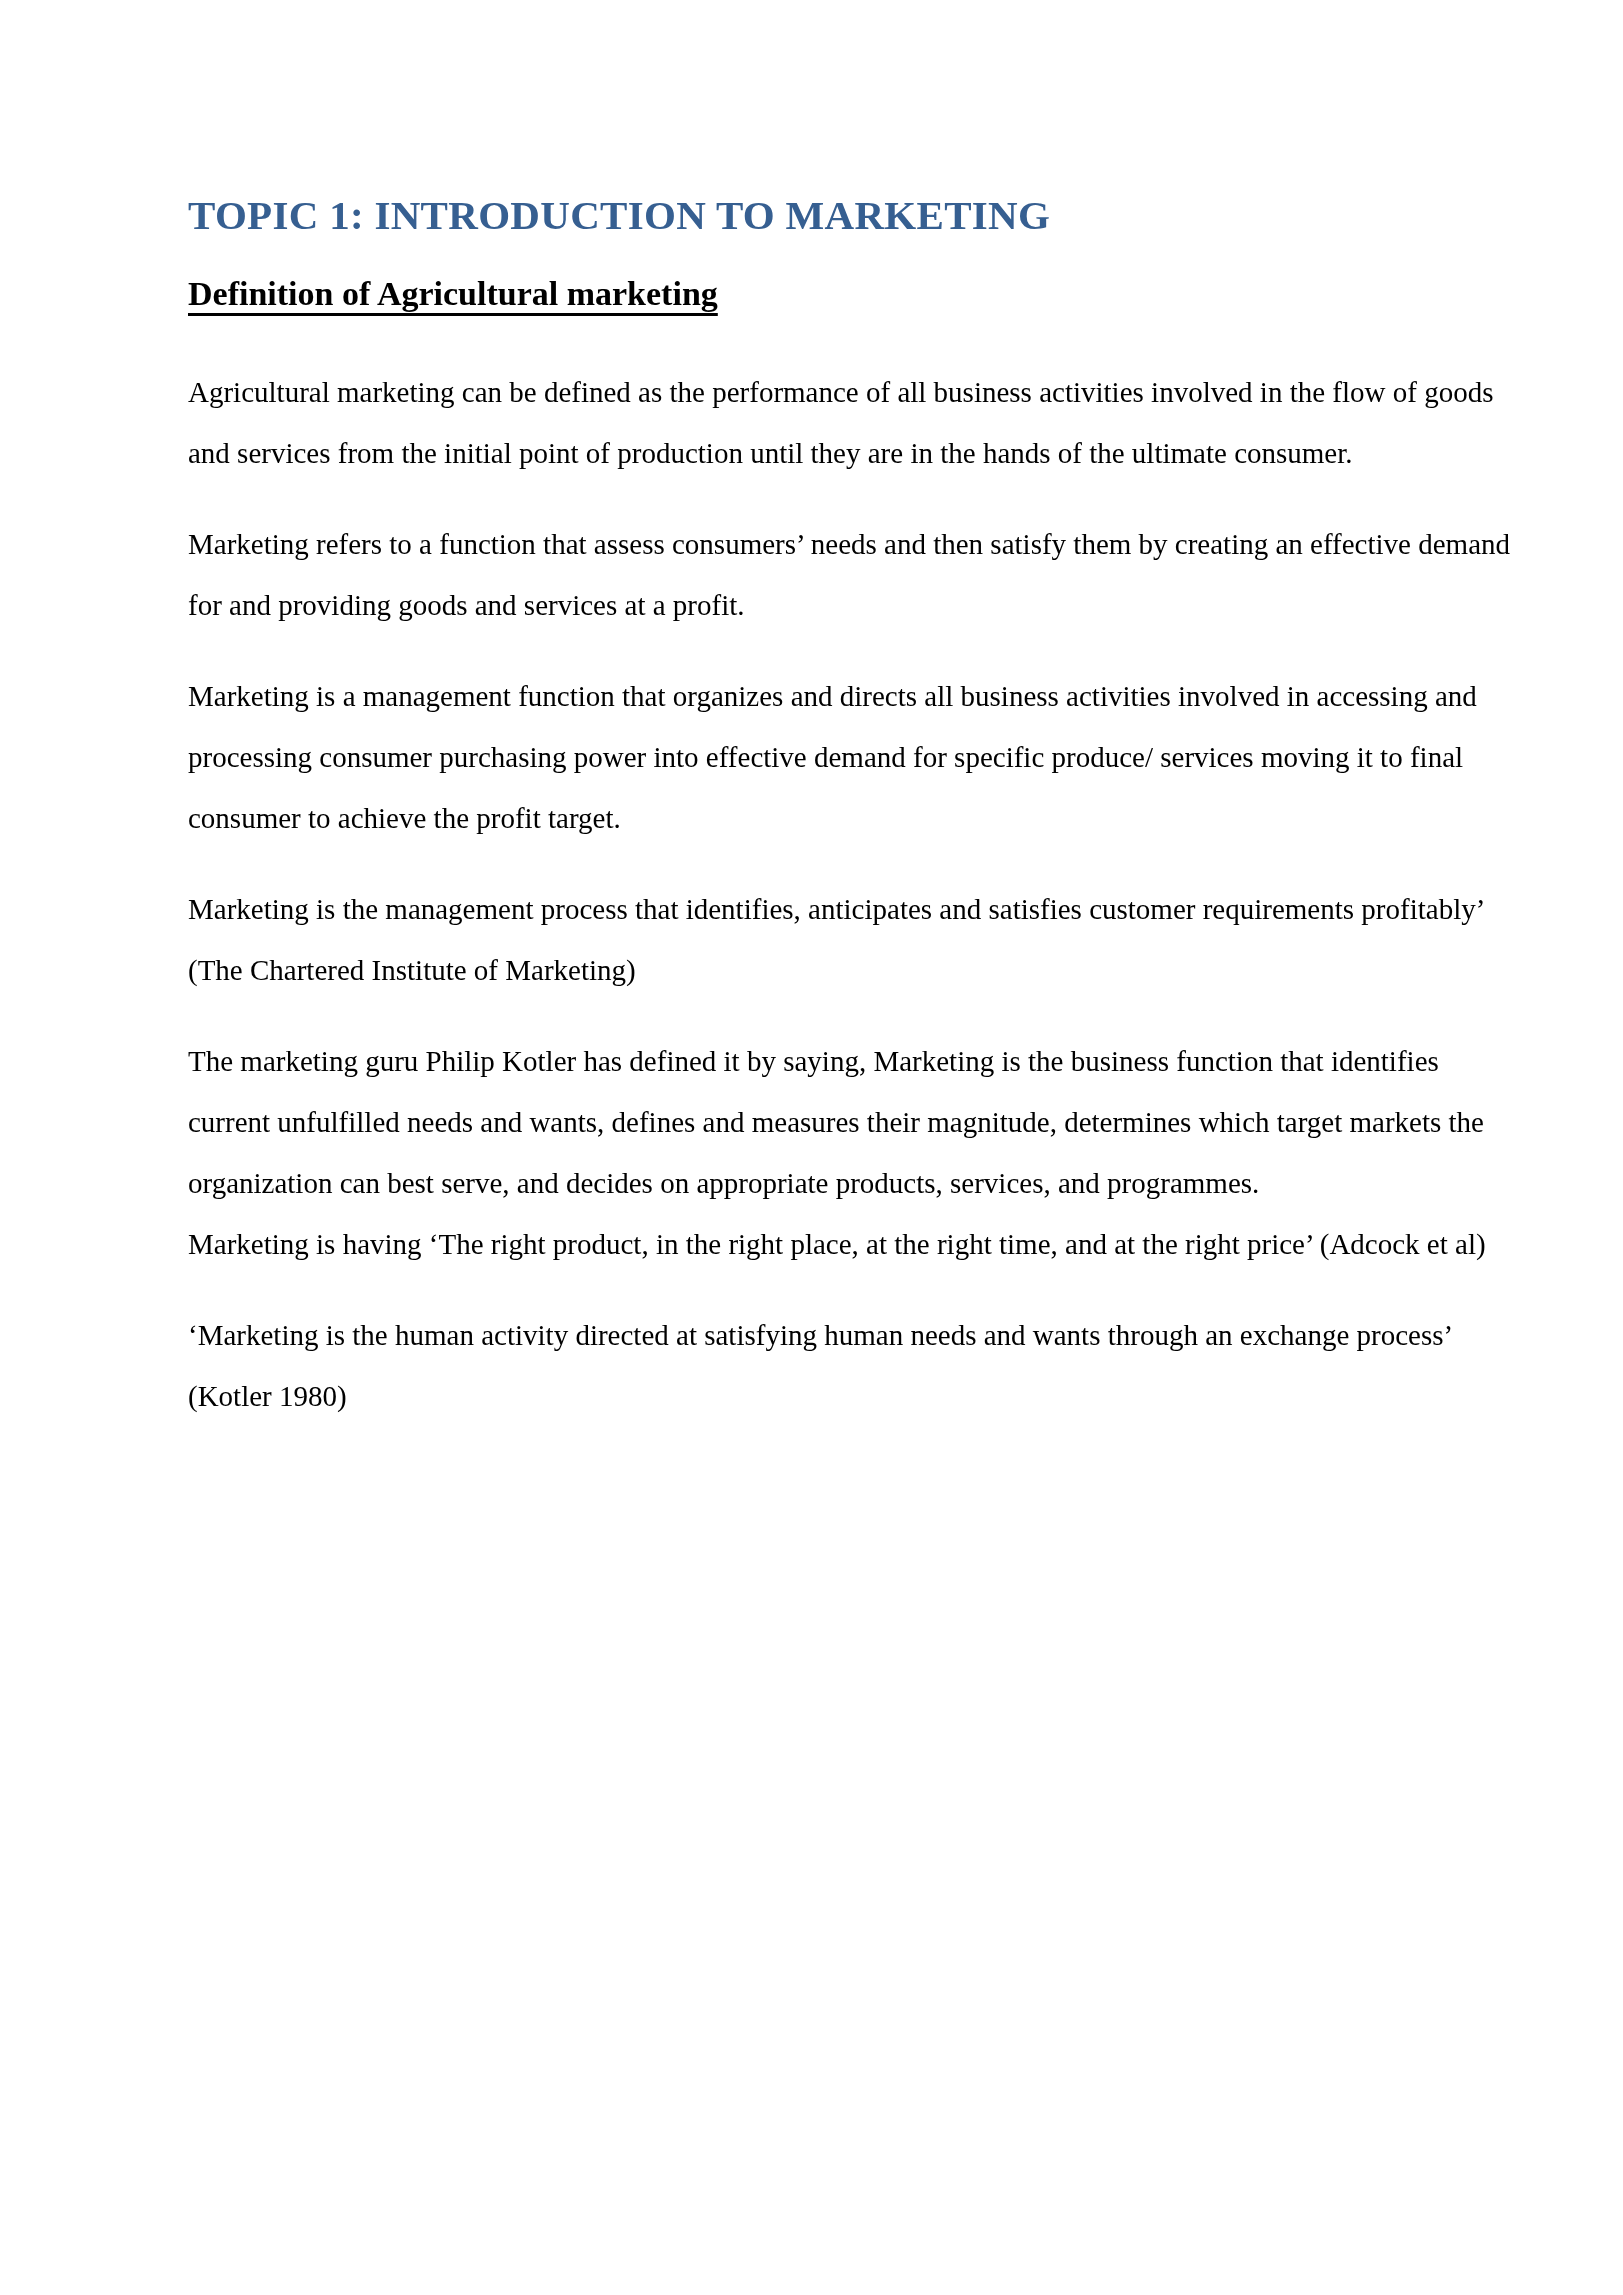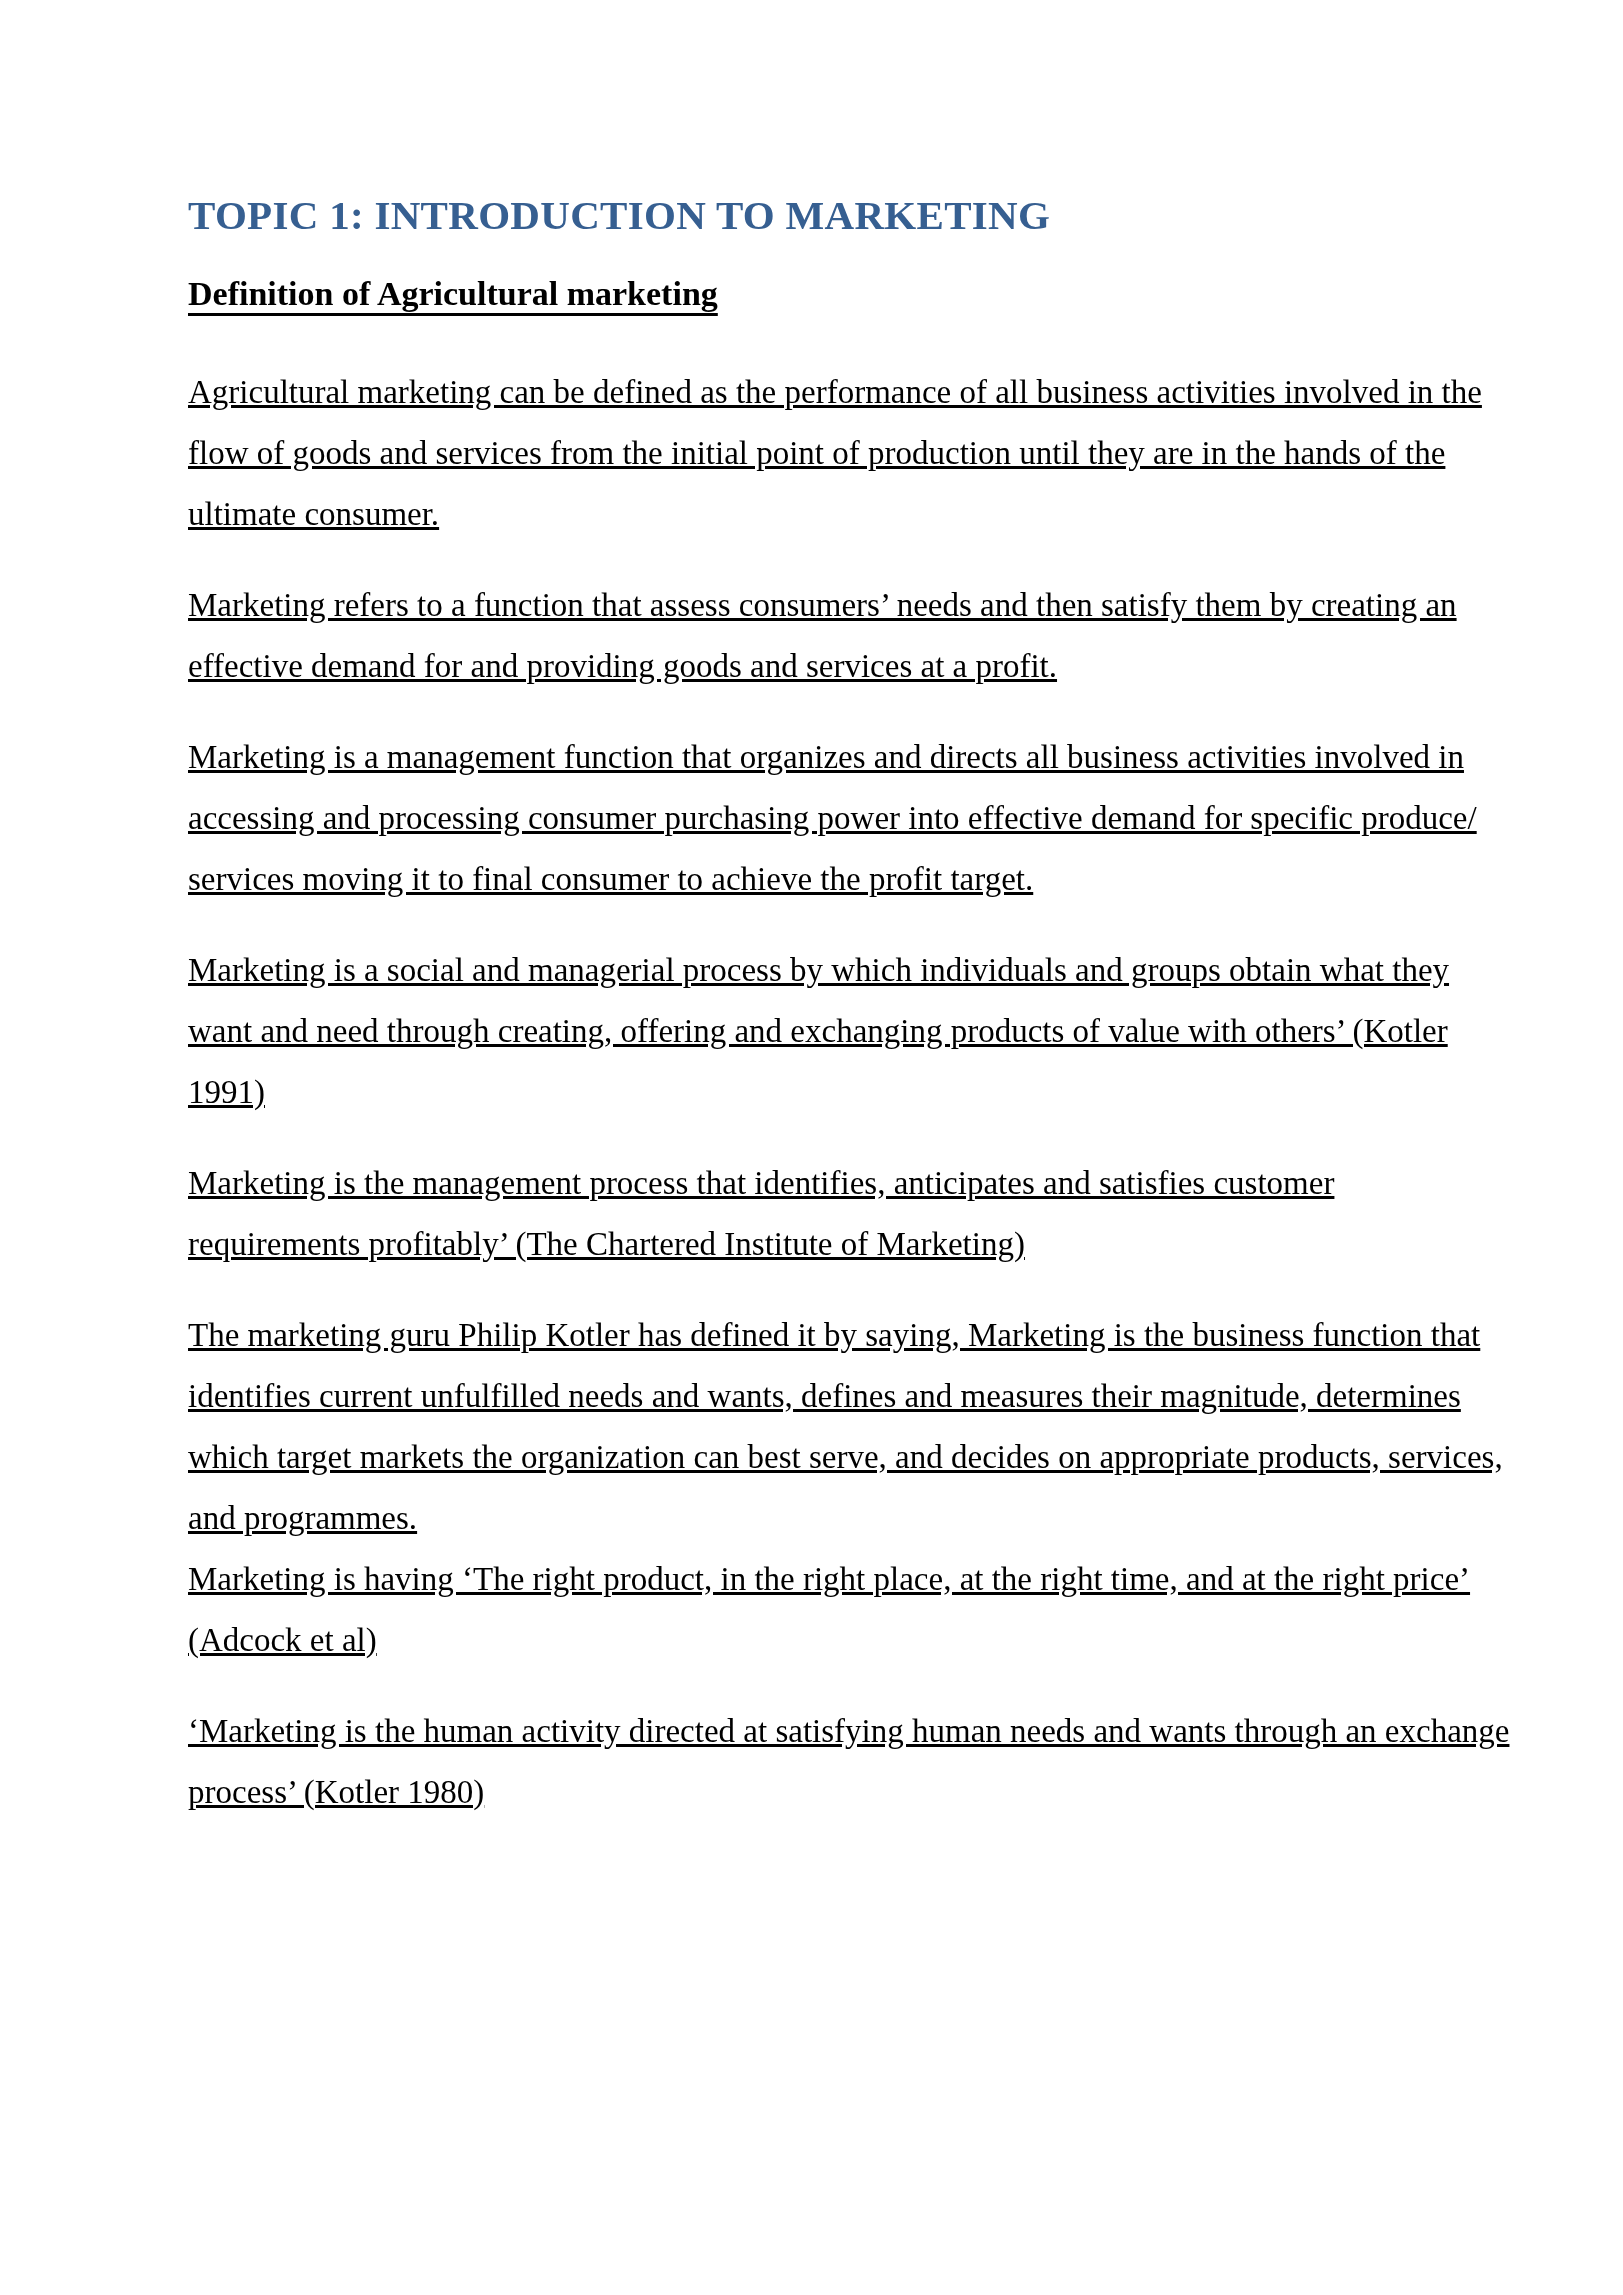--- a/index.html
+++ b/index.html
@@ -37,42 +37,40 @@
     text-decoration-thickness: 2.6px;
     text-underline-offset: 7.9px;
   }
   .doc-heading-wrap {
     margin: 10px 0 46px 0;
   }
   .doc-heading-wrap .doc-heading {
     margin: 0;
   }
   .doc-paragraph {
-    font-size: 33px;
+    font-size: 29px;
     line-height: 61px;
     margin: 0 0 30px 0;
     white-space: pre-line;
     text-align: left;
-    text-decoration: underline;
   }
 </style>
 </head>
 <body>
 
 <div class="page">
   <h1 class="doc-title">TOPIC 1: INTRODUCTION TO MARKETING</h1>
 
   <div class="doc-heading-wrap">
     <h2 class="doc-heading">Definition of Agricultural marketing</h2>
   </div>
 
   <div>
     <p class="doc-paragraph">Agricultural marketing can be defined as the performance of all business activities involved in the flow of goods and services from the initial point of production until they are in the hands of the ultimate consumer.</p>
     <p class="doc-paragraph">Marketing refers to a function that assess consumers’ needs and then satisfy them by creating an effective demand for and providing goods and services at a profit.</p>
     <p class="doc-paragraph">Marketing is a management function that organizes and directs all business activities involved in accessing and processing consumer purchasing power into effective demand for specific produce/ services moving it to final consumer to achieve the profit target.</p>
-    <p class="doc-paragraph">Marketing is a social and managerial process by which individuals and groups obtain what they want and need through creating, offering and exchanging products of value with others’ (Kotler 1991)</p>
     <p class="doc-paragraph">Marketing is the management process that identifies, anticipates and satisfies customer requirements profitably’ (The Chartered Institute of Marketing)</p>
     <p class="doc-paragraph">The marketing guru Philip Kotler has defined it by saying, Marketing is the business function that identifies current unfulfilled needs and wants, defines and measures their magnitude, determines which target markets the organization can best serve, and decides on appropriate products, services, and programmes.
 Marketing is having ‘The right product, in the right place, at the right time, and at the right price’ (Adcock et al)</p>
     <p class="doc-paragraph">‘Marketing is the human activity directed at satisfying human needs and wants through an exchange process’ (Kotler 1980)</p>
   </div>
 </div>
 
 
 </body></html>

